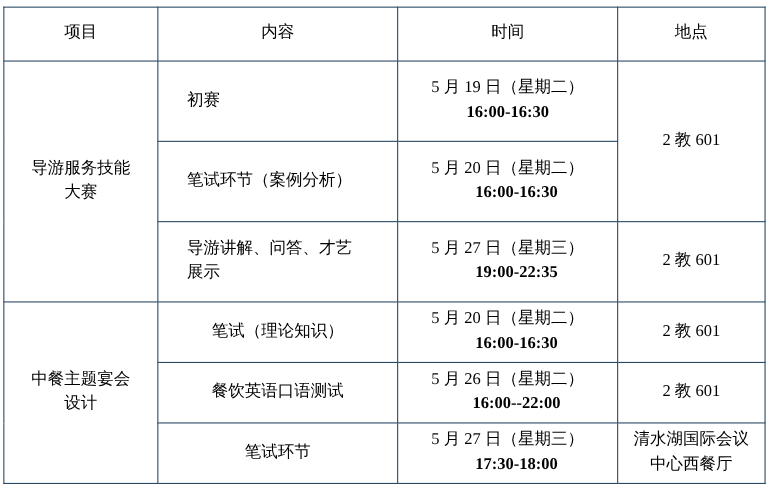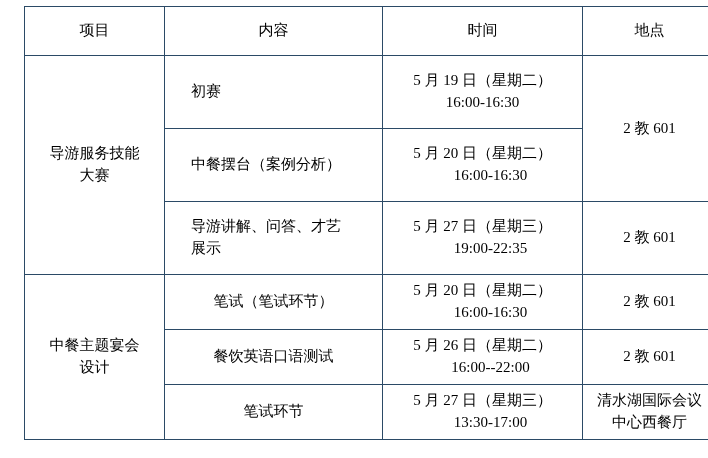--- a/index.html
+++ b/index.html
@@ -12,21 +12,21 @@
     height: 458px;
     font-family: "Liberation Serif", serif;
     color: #000000;
     overflow: hidden;
   }
   .sheet {
     position: relative;
     width: 708px;
     height: 336px;
     box-sizing: border-box;
-    padding: 6px 8px 0 24px;
+    padding: 6px 8px 0 3px;
   }
   table.schedule {
     border-collapse: collapse;
     width: 692px;
     table-layout: fixed;
   }
   table.schedule td, table.schedule th {
     border: 1px solid #2b4a66;
     padding: 4px 6px;
     vertical-align: middle;
@@ -59,20 +59,21 @@
   }
   .cell-time {
     text-align: left;
     padding-left: 12px;
     font-size: 15px;
     line-height: 1.55;
     margin-left: 38px;
   }
   .cell-time .t-line2 {
     display: block;
+    font-weight: bold;
   }
   .cell-time.indent2 .t-line2 {
     padding-left: 16px;
   }
   .cell-place {
     font-size: 15px;
     line-height: 1.5;
   }
   .row-tall td { height: 64px; }
   .row-mid td  { height: 46px; }
@@ -102,59 +103,59 @@
         <td class="cell-project" rowspan="3">导游服务技能<br>大赛</td>
         <td class="cell-content left-ind">初赛</td>
         <td class="cell-time">
           <span>5 月 19 日（星期二）</span>
           <span class="t-line2">16:00-16:30</span>
         </td>
         <td class="cell-place" rowspan="2">2 教 601</td>
       </tr>
 
       <tr class="row-tall">
-        <td class="cell-content left-ind">中餐摆台（案例分析）</td>
+        <td class="cell-content left-ind">笔试环节（案例分析）</td>
         <td class="cell-time indent2">
           <span>5 月 20 日（星期二）</span>
           <span class="t-line2">16:00-16:30</span>
         </td>
       </tr>
 
       <tr class="row-tall">
         <td class="cell-content left-ind">导游讲解、问答、才艺<br>展示</td>
         <td class="cell-time indent2">
           <span>5 月 27 日（星期三）</span>
           <span class="t-line2">19:00-22:35</span>
         </td>
         <td class="cell-place">2 教 601</td>
       </tr>
 
       <tr class="row-mid">
         <td class="cell-project" rowspan="3">中餐主题宴会<br>设计</td>
-        <td class="cell-content">笔试（笔试环节）</td>
+        <td class="cell-content">笔试（理论知识）</td>
         <td class="cell-time indent2">
           <span>5 月 20 日（星期二）</span>
           <span class="t-line2">16:00-16:30</span>
         </td>
         <td class="cell-place">2 教 601</td>
       </tr>
 
       <tr class="row-mid">
         <td class="cell-content">餐饮英语口语测试</td>
         <td class="cell-time indent2">
           <span>5 月 26 日（星期二）</span>
           <span class="t-line2">16:00--22:00</span>
         </td>
         <td class="cell-place">2 教 601</td>
       </tr>
 
       <tr class="row-mid">
         <td class="cell-content">笔试环节</td>
         <td class="cell-time indent2">
           <span>5 月 27 日（星期三）</span>
-          <span class="t-line2">13:30-17:00</span>
+          <span class="t-line2">17:30-18:00</span>
         </td>
         <td class="cell-place">清水湖国际会议<br>中心西餐厅</td>
       </tr>
 
     </tbody>
   </table>
 </div>
 
 </body></html>

